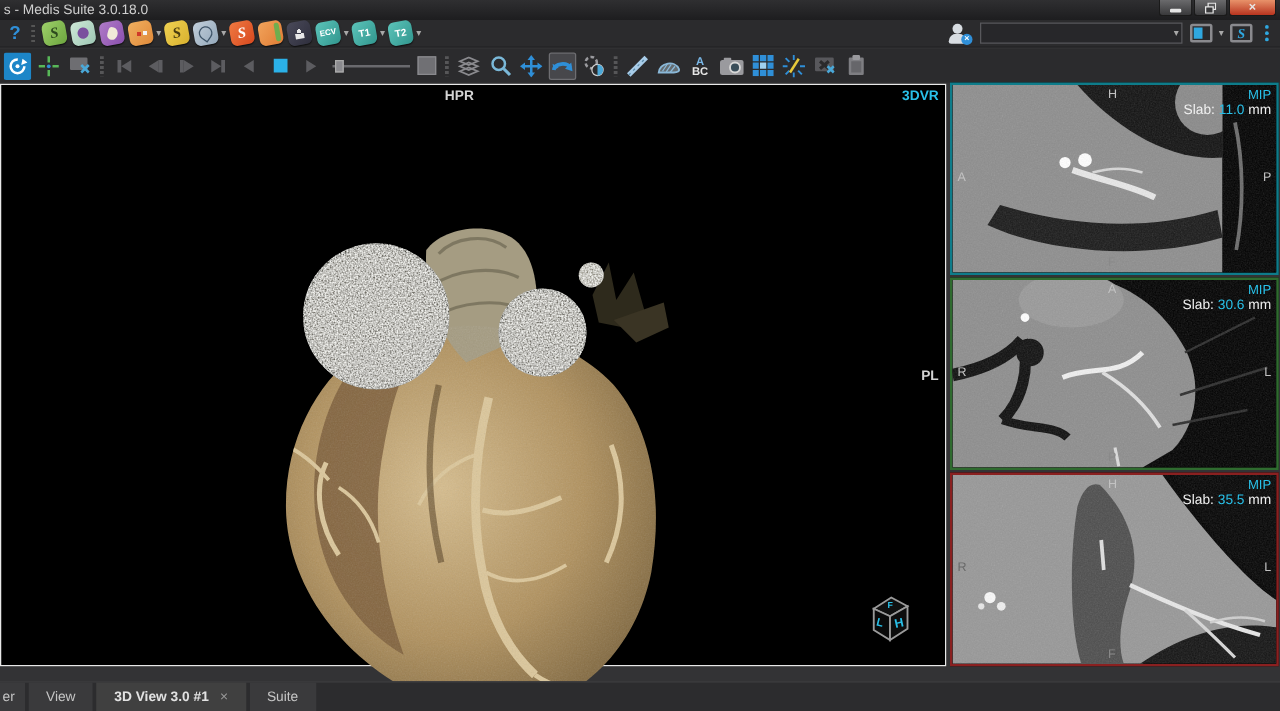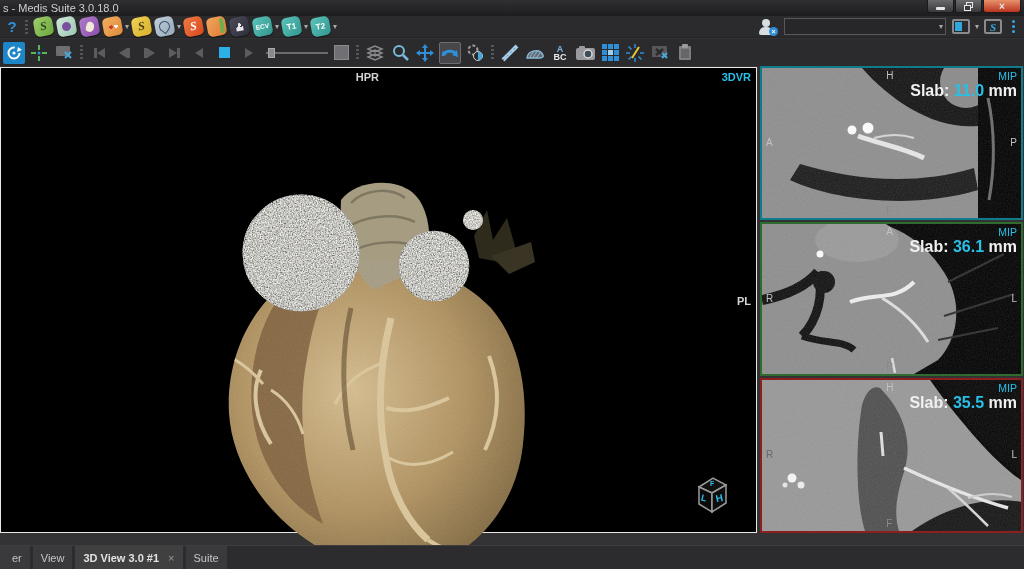--- a/index.html
+++ b/index.html
@@ -98,34 +98,34 @@
   .lbl-mode { top:3px; right:5px; color:#29c0e8; font-weight:700; }
   .heart-svg { position:absolute; left:190px; top:90px; }
   .cube-svg { position:absolute; right:24px; bottom:14px; }
 
   .rv { position:absolute; left:760px; width:263px; background:#000; border-width:2px; border-style:solid; }
   .rv1 { top:66px; height:154px; border-color:#0e7c8a; }
   .rv2 { top:222px; height:154px; border-color:#2f6b2f; }
   .rv3 { top:378px; height:155px; border-color:#8a2020; }
   .rv svg.ct { position:absolute; left:0; top:0; width:100%; height:100%; }
   .rv-mode { position:absolute; top:2px; right:4px; color:#29c0e8; font-size:10.5px; font-weight:400; }
-  .rv-slab { position:absolute; top:14px; right:4px; color:#f0f0f0; font-size:16px; font-weight:700; }
+  .rv-slab { position:absolute; top:14px; right:4px; color:#f0f0f0; font-size:11px; font-weight:400; }
   .rv-slab .val { color:#29c0e8; }
   .rv-o { position:absolute; color:#c2c2c2; font-size:10px; }
   .o-top { top:2px; left:48%; }
   .o-left { left:4px; top:46%; }
   .o-right { right:4px; top:46%; }
   .o-bottom { bottom:2px; left:48%; color:#8a8a8a; }
 
   
   .tabbar { position:absolute; left:0; top:545px; width:100%; height:24px; background:#2c2c2e;
     border-top:1px solid #3e3e40; display:flex; align-items:stretch; }
-  .tab { display:flex; align-items:center; padding:0 8px; margin-right:3px; font-size:11px;
+  .tab { display:flex; align-items:center; padding:0 14px; margin-right:3px; font-size:11px;
     color:#c6c6c6; background:#3a3a3c; }
-  .tab.cut { padding:0 8px 0 12px; }
+  .tab.cut { padding:0 8px 0 2px; }
   .tab.active { background:#404040; color:#e2e2e2; font-weight:600; }
   .tab-close { margin-left:9px; color:#9a9a9a; font-size:11px; font-weight:400; }
 </style>
 </head>
 <body>
 
 <svg width="0" height="0" style="position:absolute">
   <defs>
     <filter id="speckle" x="-5%" y="-5%" width="110%" height="110%">
       <feTurbulence type="fractalNoise" baseFrequency="0.75" numOctaves="2" seed="11" result="t"></feTurbulence>
@@ -474,21 +474,21 @@
       <circle cx="58" cy="30" r="3.5" fill="#fff"></circle>
       <path d="M88,78 C112,68 132,78 152,58" stroke="#f0f0f0" stroke-width="4" fill="none"></path>
       <path d="M120,74 C140,86 156,102 166,118" stroke="#e0e0e0" stroke-width="3" fill="none"></path>
       <path d="M130,134 L133,149" stroke="#ddd" stroke-width="2.5" fill="none"></path>
       <path d="M186,58 L242,30 M182,92 L252,70 M176,116 L236,104" stroke="#2c2c2c" stroke-width="2" fill="none"></path>
       <rect width="259" height="150" fill="#808080" filter="url(#grain)" opacity="0.18"></rect>
     </svg>
     <span class="rv-mode">MIP</span>
     <span class="rv-slab">
       <span>Slab:</span>
-      <span class="val">36.1</span>
+      <span class="val">30.6</span>
       <span>mm</span>
     </span>
     <span class="rv-o o-top">A</span>
     <span class="rv-o o-left">R</span>
     <span class="rv-o o-right">L</span>
     <span class="rv-o o-bottom">P</span>
   </div>
 
   <div class="rv rv3">
     <svg class="ct" viewBox="0 0 259 151" preserveAspectRatio="none">

